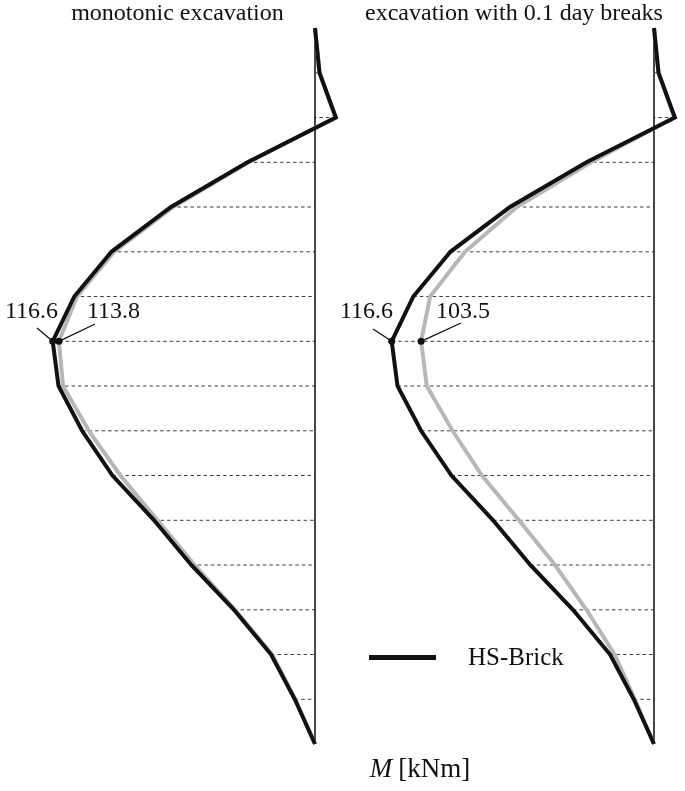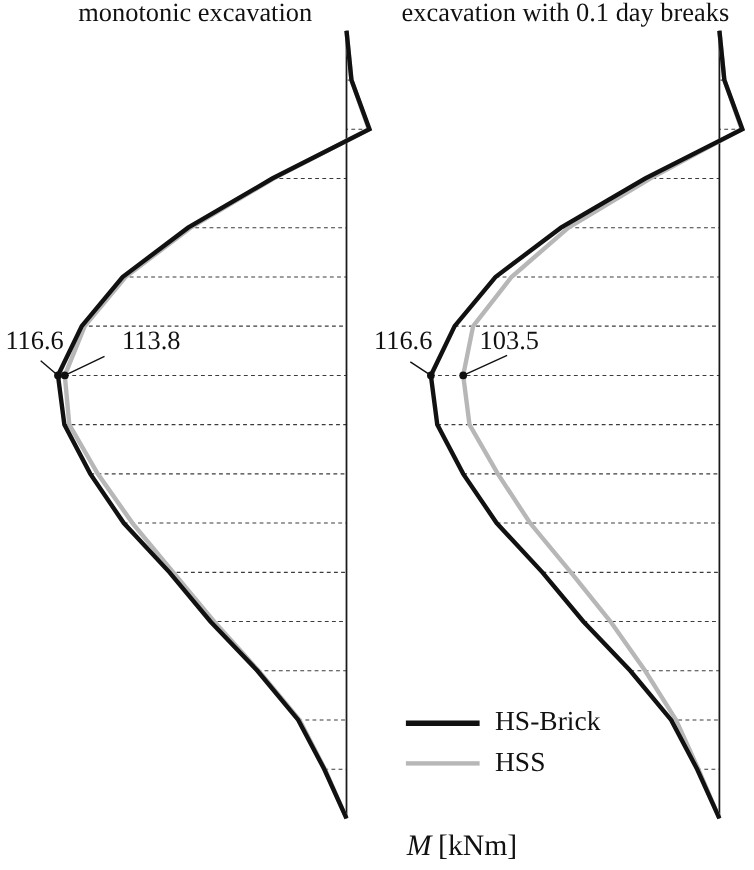--- a/index.html
+++ b/index.html
@@ -14,30 +14,30 @@
     position:absolute;top:-2px;font-size:24px;line-height:28px;
     text-align:center;white-space:nowrap;color:#111;
   }
   #title-left{left:35px;width:285px;}
   #title-right{left:343px;width:342px;}
   .ann{
     position:absolute;top:297px;font-size:24px;line-height:26px;
     white-space:nowrap;color:#111;
   }
   #ann-p0-s0{left:-2px;width:60px;text-align:right;}
-  #ann-p0-s1{left:87px;margin-left:24px;}
+  #ann-p0-s1{left:87px;}
   #ann-p1-s0{left:340px;}
   #ann-p1-s1{left:436px;}
   .legend{
     position:absolute;left:369px;top:642px;display:flex;
     flex-direction:column;gap:7px;
   }
   .legend-row{display:flex;align-items:center;height:30px;}
   .legend-sample{display:inline-block;width:67px;margin-right:14px;}
-  .legend-label{font-size:25px;line-height:30px;color:#111;}
+  .legend-label{font-size:25px;line-height:30px;color:#111;margin-left:18px;}
   .xlabel{
     position:absolute;left:320px;top:753px;width:200px;
     text-align:center;font-size:27px;color:#111;font-family:Liberation Serif, serif;
   }
   .xlabel .m{font-style:italic;padding-right:6px;}
 </style>
 </head>
 <body>
 
 <div class="fig">
@@ -99,23 +99,19 @@
 
   <div class="ann" id="ann-p1-s0">116.6</div>
 
   <div class="ann" id="ann-p1-s1">103.5</div>
 
   <div class="legend">
     <div class="legend-row">
       <span class="legend-sample" id="sample-0" style="background: rgb(17, 17, 17); height: 5px;"></span>
       <span class="legend-label">HS-Brick</span>
     </div>
-    <div class="legend-row">
-      <span class="legend-sample" id="sample-1" style="background: rgb(183, 183, 183); height: 4px;"></span>
-      <span class="legend-label">HSS</span>
-    </div>
   </div>
 
   <div class="xlabel">
     <span class="m">M</span><span>[kNm]</span>
   </div>
 
 </div>
 
 </body></html>

